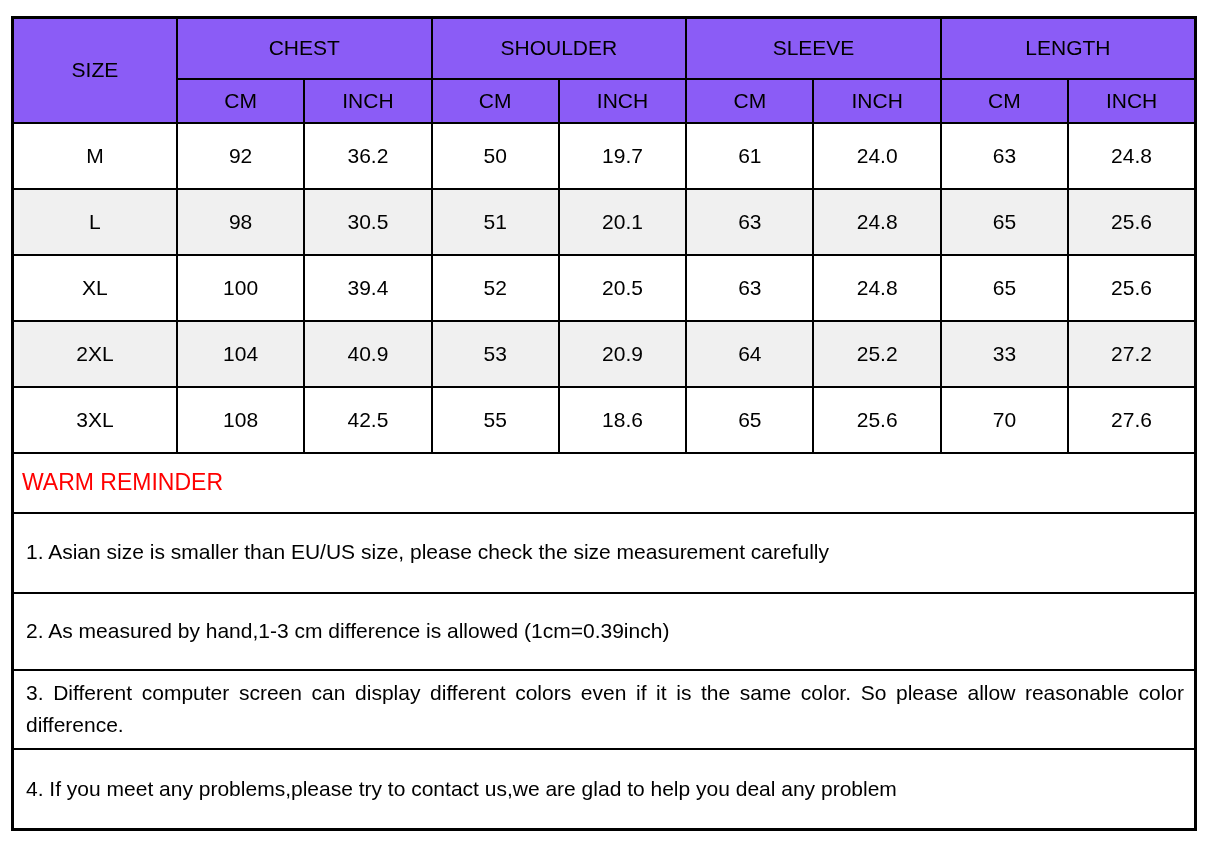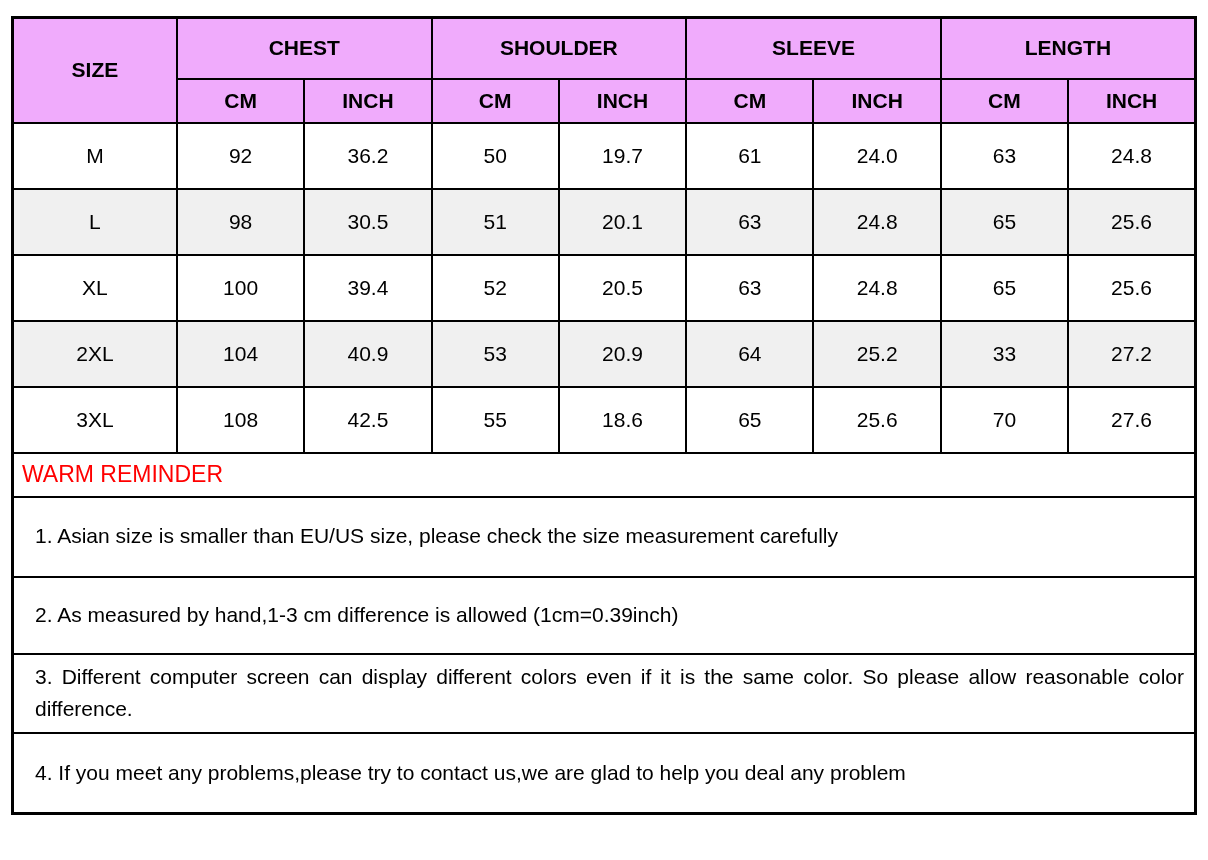--- a/index.html
+++ b/index.html
@@ -26,36 +26,36 @@
     font-weight: normal;
     color: #000000;
     background: #ffffff;
     overflow: hidden;
   }
   col.size-col   { width: 13.9%; }
   col.meas-col   { width: 10.7625%; }
   tr.group-row   { height: 61px; }
   tr.unit-row    { height: 44px; }
   tr.data-row    { height: 66px; }
-  tr.reminder-row{ height: 44px; }
+  tr.reminder-row{ height: 60px; }
   tr.note-row    { height: 78px; }
   tr.note-row-1  { height: 80px; }
   tr.note-row-2  { height: 77px; }
   tr.note-row-4  { height: 81px; border-radius: 11px; }
-  .hdr-bg th     { background: #f0abfc; font-weight: bold; }
+  .hdr-bg th     { background: #8b5cf6; }
   tr.alt td      { background: #f0f0f0; }
   td.reminder-title {
     text-align: left;
     padding-left: 8px;
     color: #ff0000;
     font-size: 23px;
   }
   td.note {
     text-align: left;
-    padding: 6px 10px 6px 21px;
+    padding: 6px 10px 6px 12px;
     font-size: 21px;
     line-height: 1.55;
   }
   td.note-justify { text-align: justify; margin-top: 15px; }
 </style>
 </head>
 <body>
 
 <table class="size-chart">
   <colgroup>

